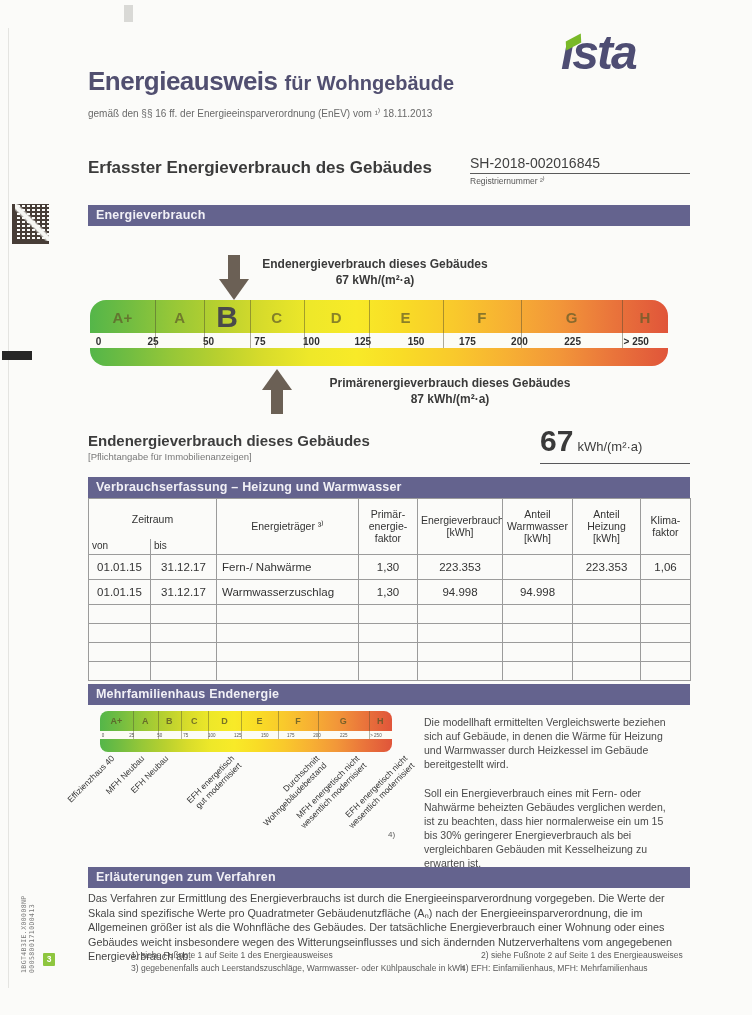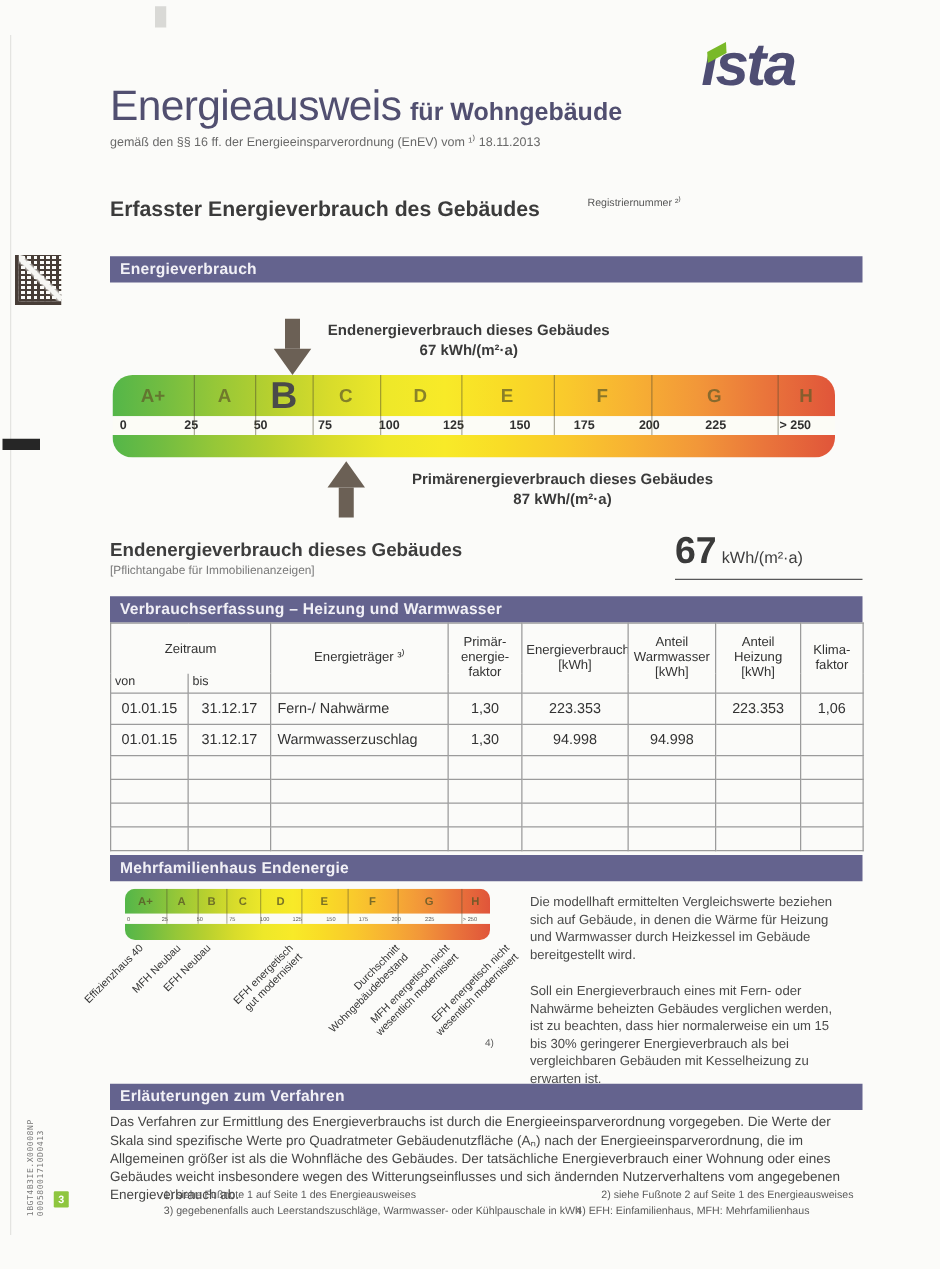--- a/index.html
+++ b/index.html
@@ -17,21 +17,21 @@
       linear-gradient(45deg,transparent 42%,#f6f6f3 47%,#f6f6f3 53%,transparent 58%),
       repeating-linear-gradient(0deg,#473d37 0 2px,transparent 2px 4px),
       repeating-linear-gradient(90deg,#473d37 0 2px,transparent 2px 5px);}
   .margin-code{left:20px;top:828px;height:145px;writing-mode:vertical-rl;transform:rotate(180deg);
     font-size:6.5px;letter-spacing:.4px;color:#787878;font-family:"DejaVu Sans Mono",monospace;}
   .page-num{left:43px;top:953px;width:12px;height:13px;background:#8ec63f;color:#fff;
     font-size:8.5px;font-weight:bold;text-align:center;line-height:13px;border-radius:1px;}
 
   
   .title-block{left:88px;top:66px;color:#514f70;white-space:nowrap;}
-  .title-main{font-size:34px;font-weight:normal;letter-spacing:-.5px;text-align:right;}
+  .title-main{font-size:26px;font-weight:bold;letter-spacing:-.5px;text-align:right;}
   .title-suffix{font-size:20px;font-weight:bold;margin-left:7px;}
   .subtitle{left:88px;top:106px;font-size:10px;color:#696969;}
   .logo{left:547px;top:34px;width:130px;height:58px;}
   .logo-text{position:absolute;left:14px;top:-9px;font-size:48px;font-weight:bold;font-style:italic;
     color:#4e4d73;letter-spacing:-2px;}
   .logo-slash{position:absolute;left:18px;top:4px;width:17px;height:8px;background:#79b928;
     transform:rotate(-28deg) skewX(-25deg);}
 
   .section-title{left:88px;top:158px;font-size:17px;font-weight:bold;color:#3b3b3b;}
   .reg{left:470px;top:155px;width:220px;}
@@ -140,20 +140,21 @@
   <span class="title-main">Energieausweis</span><span class="title-suffix">für Wohngebäude</span>
 </div>
 <div class="abs subtitle">gemäß den §§ 16 ff. der Energieeinsparverordnung (EnEV) vom ¹⁾ 18.11.2013</div>
 <div class="abs logo">
   <span class="logo-text">ısta</span>
   <span class="logo-slash"></span>
 </div>
 
 <div class="abs section-title">Erfasster Energieverbrauch des Gebäudes</div>
 <div class="abs reg">
+  <div class="reg-number">SH-2018-002016845</div>
   <div class="reg-label">Registriernummer ²⁾</div>
 </div>
 
 <div id="bar1" class="abs bar">Energieverbrauch</div>
 
 <div class="abs arrow-down">
   <div class="arr-stem"></div>
   <div class="arr-head"></div>
 </div>
 <div class="abs arrow-text end-arrow-text">

